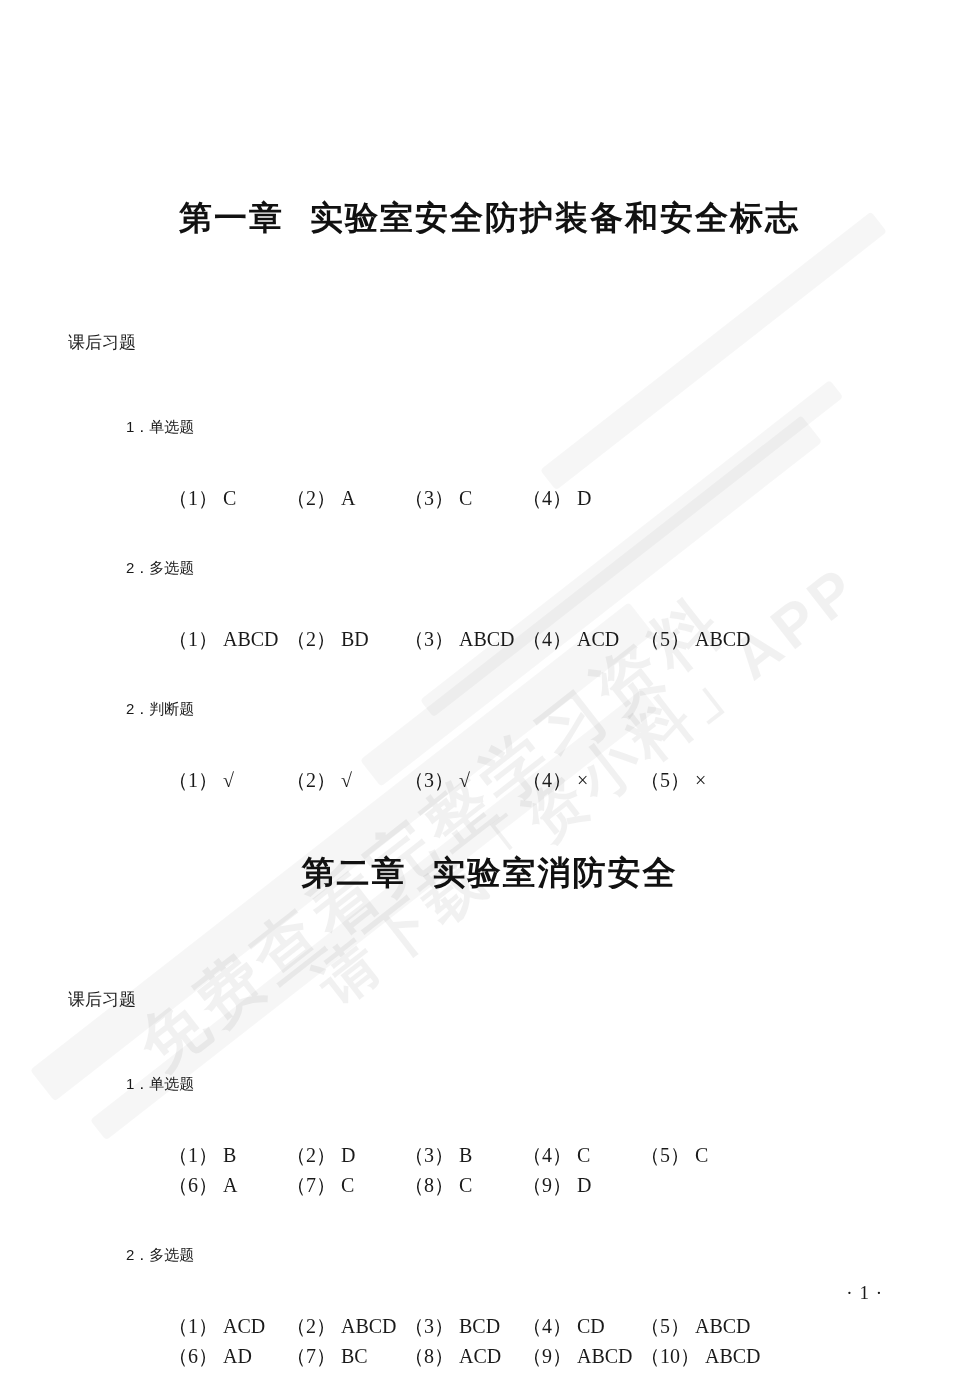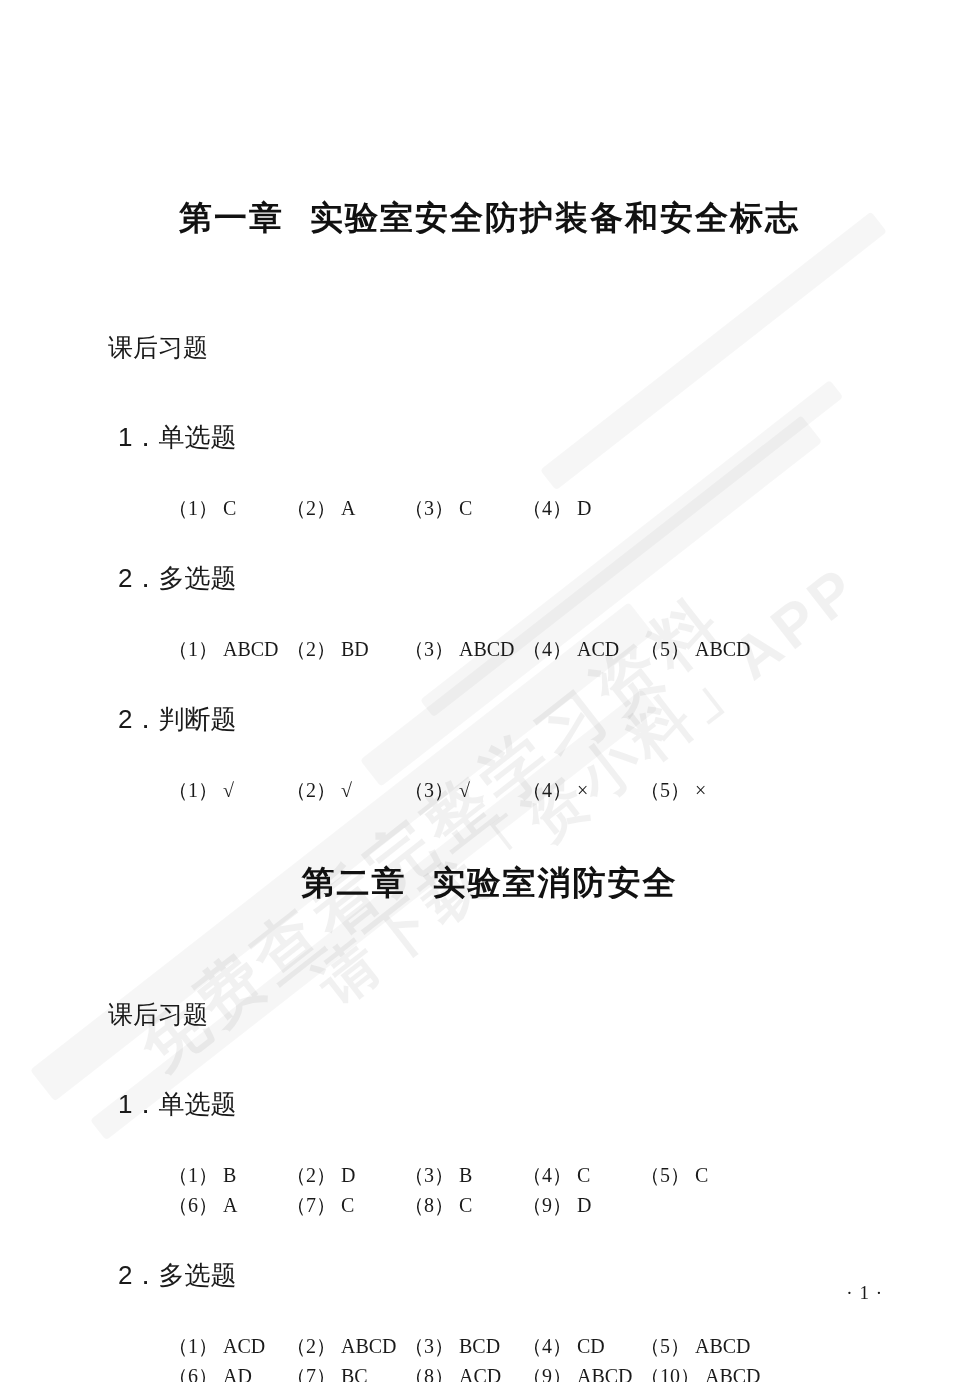--- a/index.html
+++ b/index.html
@@ -70,36 +70,36 @@
     padding-top: 196px;
   }
   .chapter-2 {
     padding-top: 56px;
   }
   .chapter .chapnum {
     margin-right: 26px;
   }
   .section-label {
     font-family: "Liberation Sans", sans-serif;
-    font-size: 25px;
+    font-size: 17px;
     margin: 0;
-    padding-left: 108px;
+    padding-left: 68px;
     color: #1a1a1a;
   }
   .c1-exercise {
     padding-top: 90px;
   }
   .c2-exercise {
     padding-top: 92px;
   }
   .q-type {
     font-family: "Liberation Sans", sans-serif;
-    font-size: 26px;
+    font-size: 15px;
     padding-left: 114px;
-    margin: 4px;
+    margin: 12px;
   }
   .gap-lg { height: 52px; }
   .gap-md { height: 34px; }
   .answers {
     padding-left: 168px;
     font-family: "Liberation Serif", serif;
     font-size: 20px;
     line-height: 30px;
     white-space: nowrap;
   }

